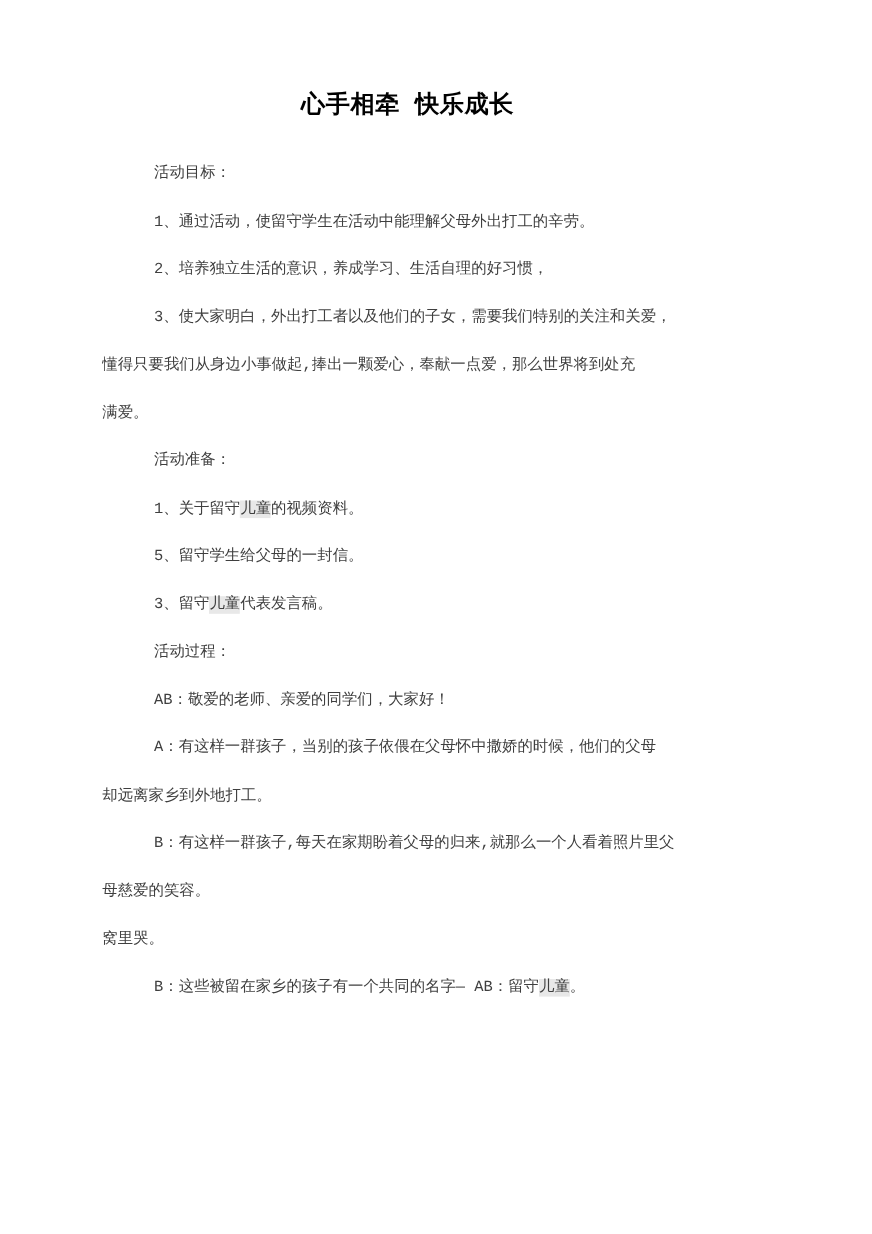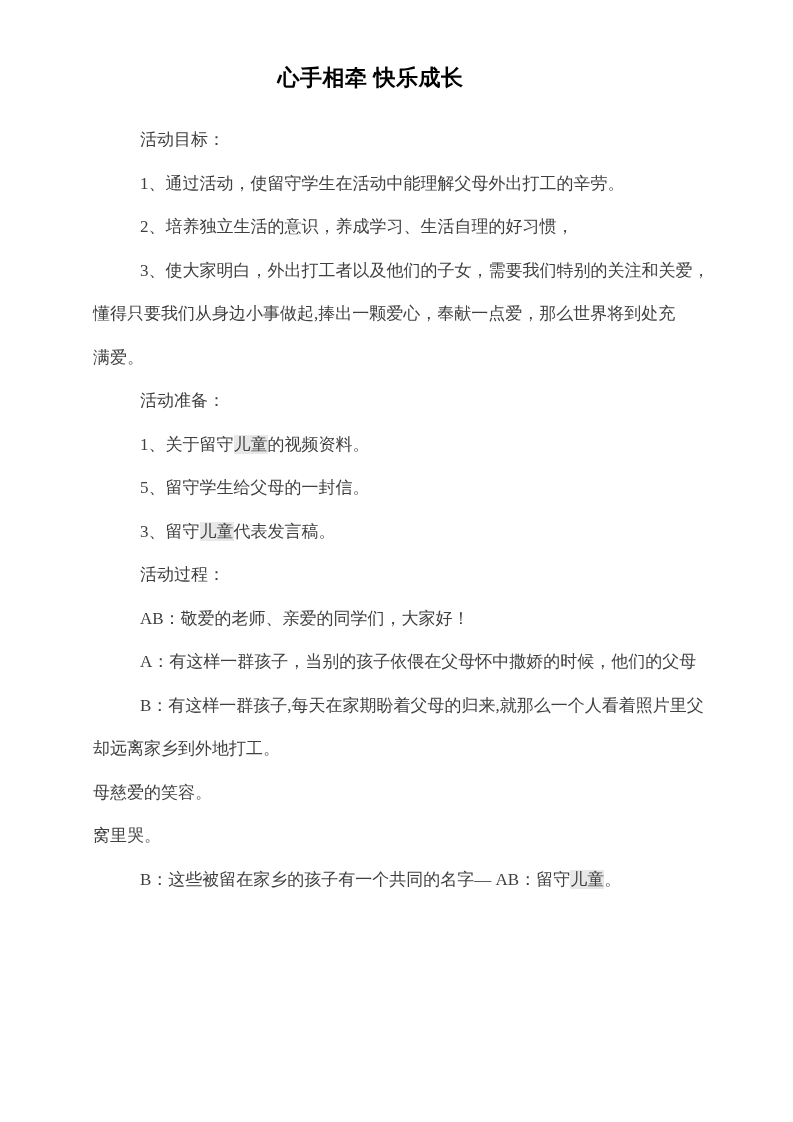--- a/index.html
+++ b/index.html
@@ -6,41 +6,41 @@
       margin: 0;
       padding: 0;
       background: #ffffff;
     }
     .page {
       position: relative;
       width: 741px;
       height: 1122px;
       background: #ffffff;
       box-sizing: border-box;
-      padding-top: 64px;
+      padding-top: 83px;
       overflow: hidden;
-      font-family: Liberation Serif, serif;
+      font-family: Liberation Mono, monospace;
     }
     .title {
       margin: 0 0 26px 0;
       text-align: center;
       font-size: 22px;
       line-height: 28px;
       font-weight: bold;
       letter-spacing: 0.5px;
       color: var(--title-color, #000000);
       white-space: pre;
     }
     .doc-body {
       width: 100%;
     }
     .doc-line {
       height: 43.5px;
       line-height: 43.5px;
-      font-size: 17px;
+      font-size: 14px;
       color: var(--text-color, #3f3f3f);
       padding-left: 93px;
       white-space: pre;
       overflow: visible;
     }
     .doc-line.indent {
       padding-left: 140px;
     }
     .hl {
       background: var(--hl-color, #e8e8e8);
@@ -59,19 +59,19 @@
       <div class="doc-line indent">3、使大家明白，外出打工者以及他们的子女，需要我们特别的关注和关爱，</div>
       <div class="doc-line">懂得只要我们从身边小事做起,捧出一颗爱心，奉献一点爱，那么世界将到处充</div>
       <div class="doc-line">满爱。</div>
       <div class="doc-line indent">活动准备：</div>
       <div class="doc-line indent">1、关于留守<span class="hl">儿童</span>的视频资料。</div>
       <div class="doc-line indent">5、留守学生给父母的一封信。</div>
       <div class="doc-line indent">3、留守<span class="hl">儿童</span>代表发言稿。</div>
       <div class="doc-line indent">活动过程：</div>
       <div class="doc-line indent">AB：敬爱的老师、亲爱的同学们，大家好！</div>
       <div class="doc-line indent">A：有这样一群孩子，当别的孩子依偎在父母怀中撒娇的时候，他们的父母</div>
+      <div class="doc-line">却远离家乡到外地打工。</div>
       <div class="doc-line indent">B：有这样一群孩子,每天在家期盼着父母的归来,就那么一个人看着照片里父</div>
-      <div class="doc-line">却远离家乡到外地打工。</div>
       <div class="doc-line">母慈爱的笑容。</div>
       <div class="doc-line">窝里哭。</div>
       <div class="doc-line indent">B：这些被留在家乡的孩子有一个共同的名字— AB：留守<span class="hl">儿童</span>。</div>
     </div>
 </div>
 
 </body></html>

